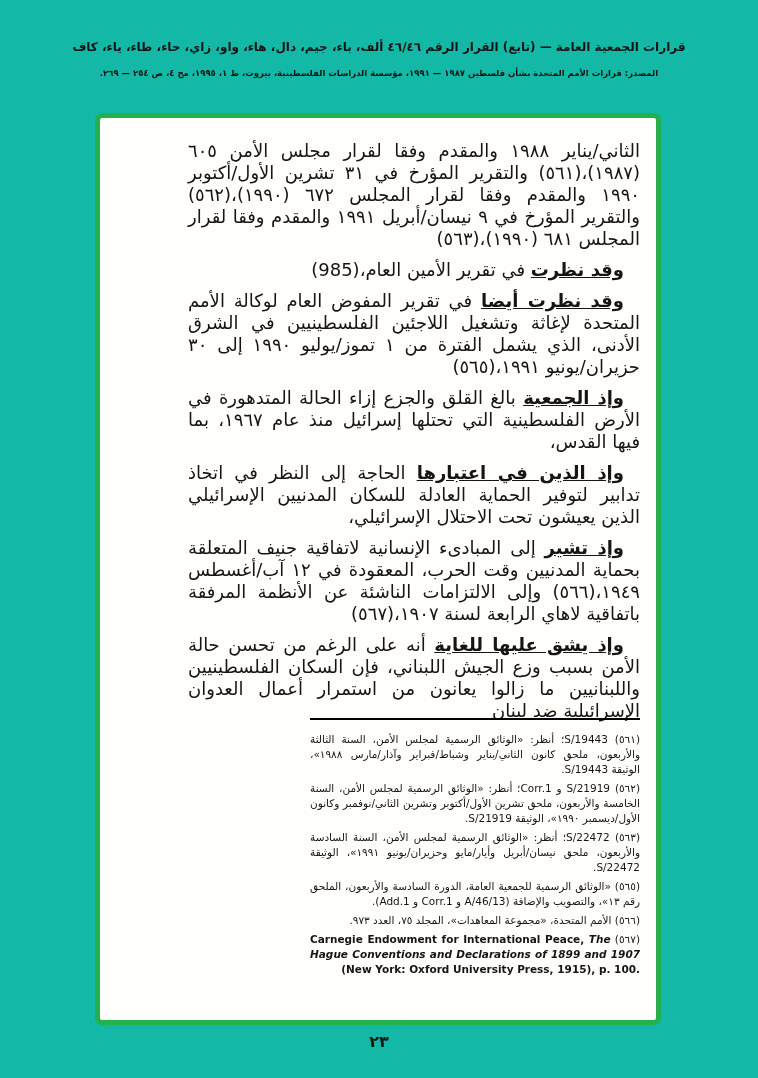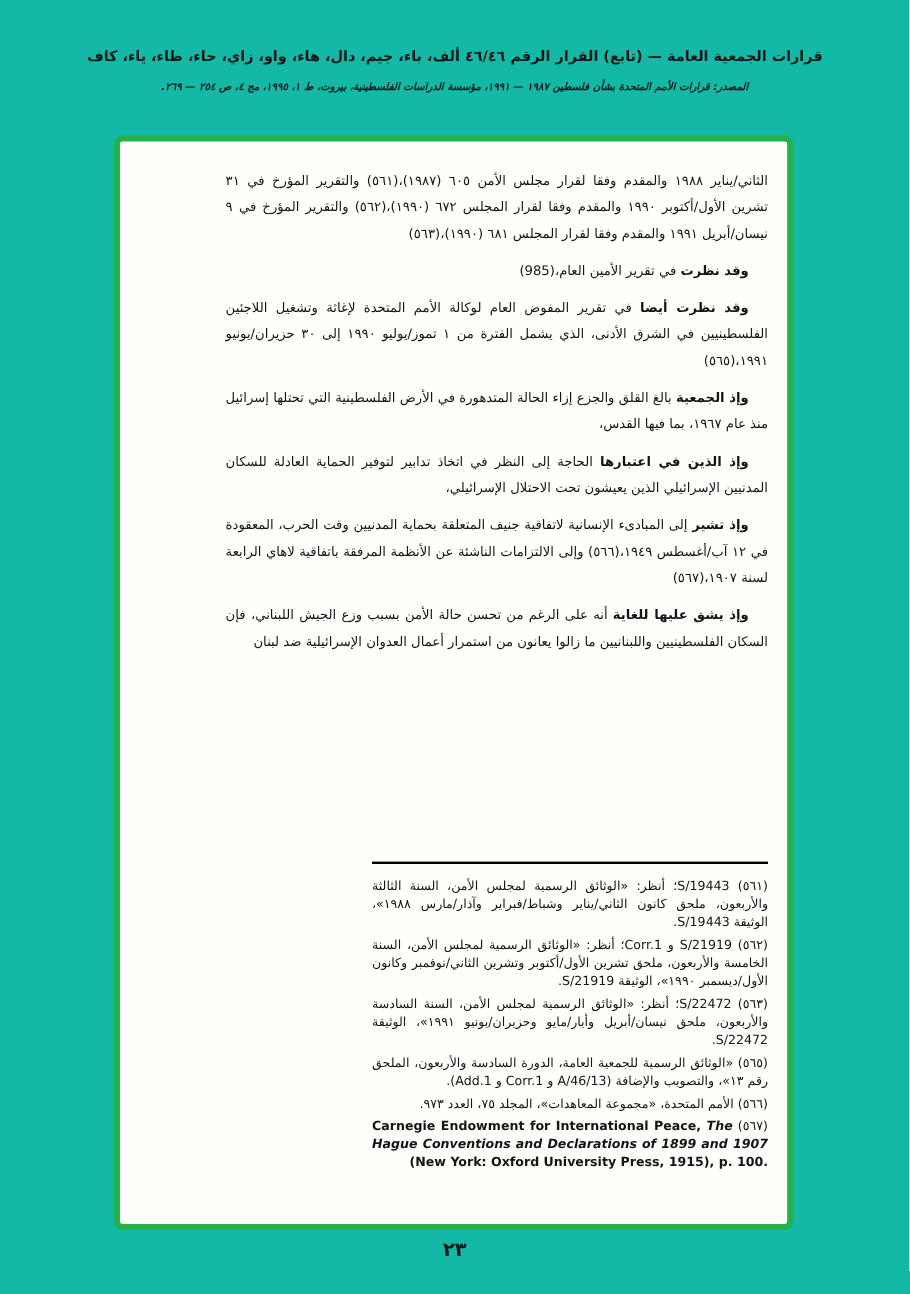--- a/index.html
+++ b/index.html
@@ -29,52 +29,52 @@
   }
   .hdr-source {
     position: absolute;
     top: 68px;
     right: 30px;
     left: 30px;
     text-align: center;
     font-size: 8.5px;
     font-weight: 700;
     white-space: nowrap;
-    font-style: italic;
   }
   .frame {
     position: absolute;
     top: 113px;
     right: 97px;
     width: 566px;
     height: 912px;
     border: 5px solid #22b14c;
     border-radius: 7px;
     box-sizing: border-box;
     background: #fffefb;
   }
   .bodytext {
     position: absolute;
     top: 22px;
     right: 16px;
     width: 452px;
     direction: rtl;
     text-align: justify;
-    font-size: 11px;
+    font-size: 18px;
     line-height: 22px;
   }
   .para {
     margin: 0 0 9px 0;
     text-indent: 16px;
   }
   .para.no-indent {
     text-indent: 0;
   }
   .lead {
     font-weight: 700;
+    text-decoration: underline;
   }
   .footnotes {
     position: absolute;
     top: 600px;
     right: 16px;
     width: 330px;
     direction: rtl;
   }
   .fn-rule {
     height: 0;

